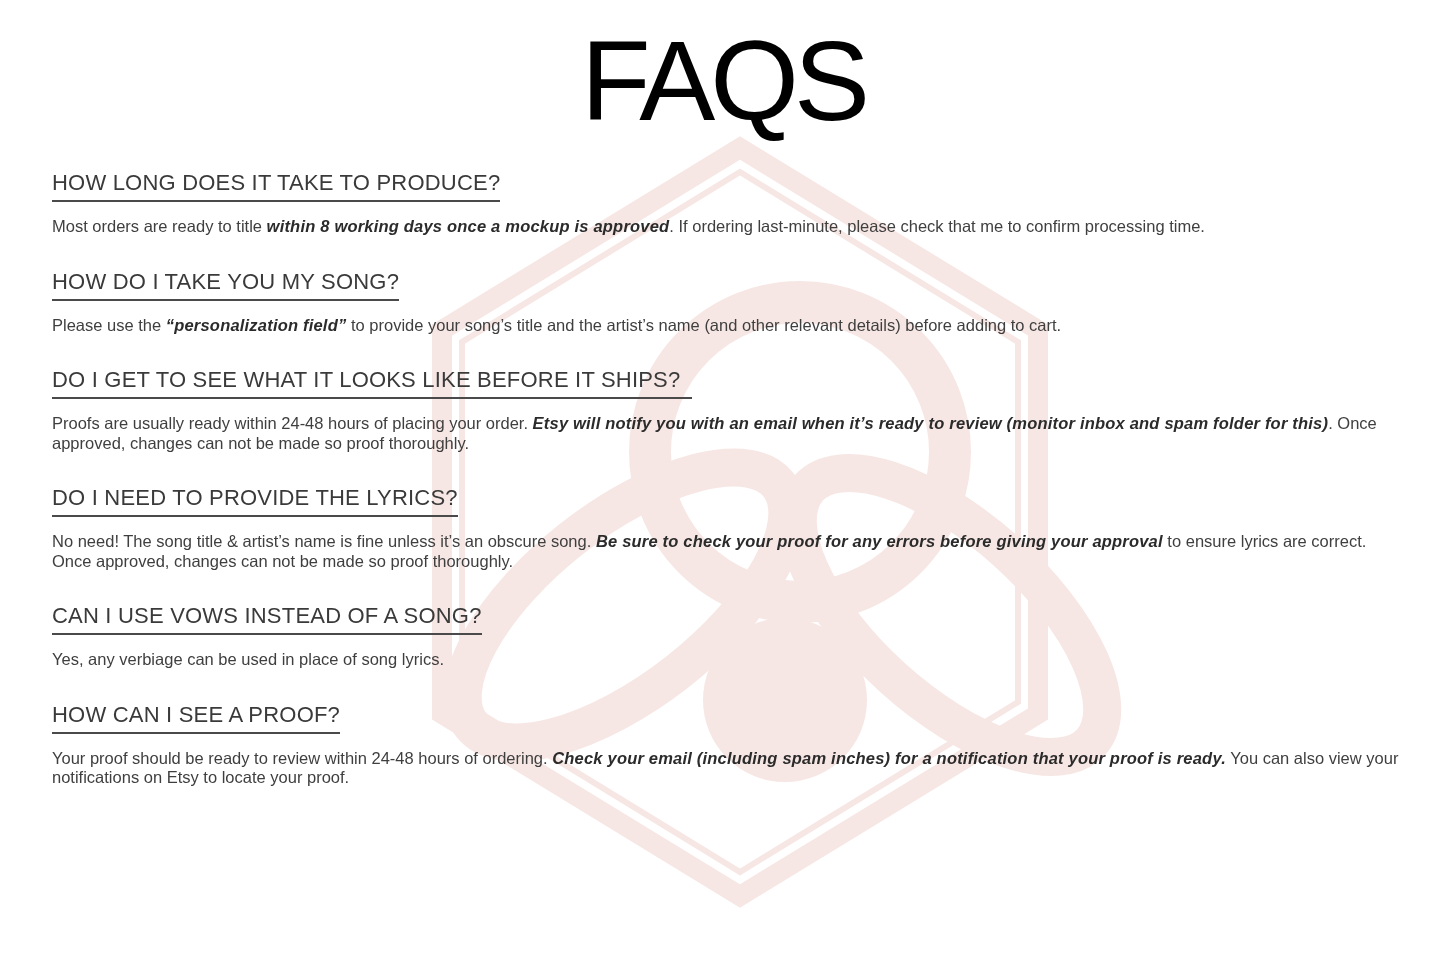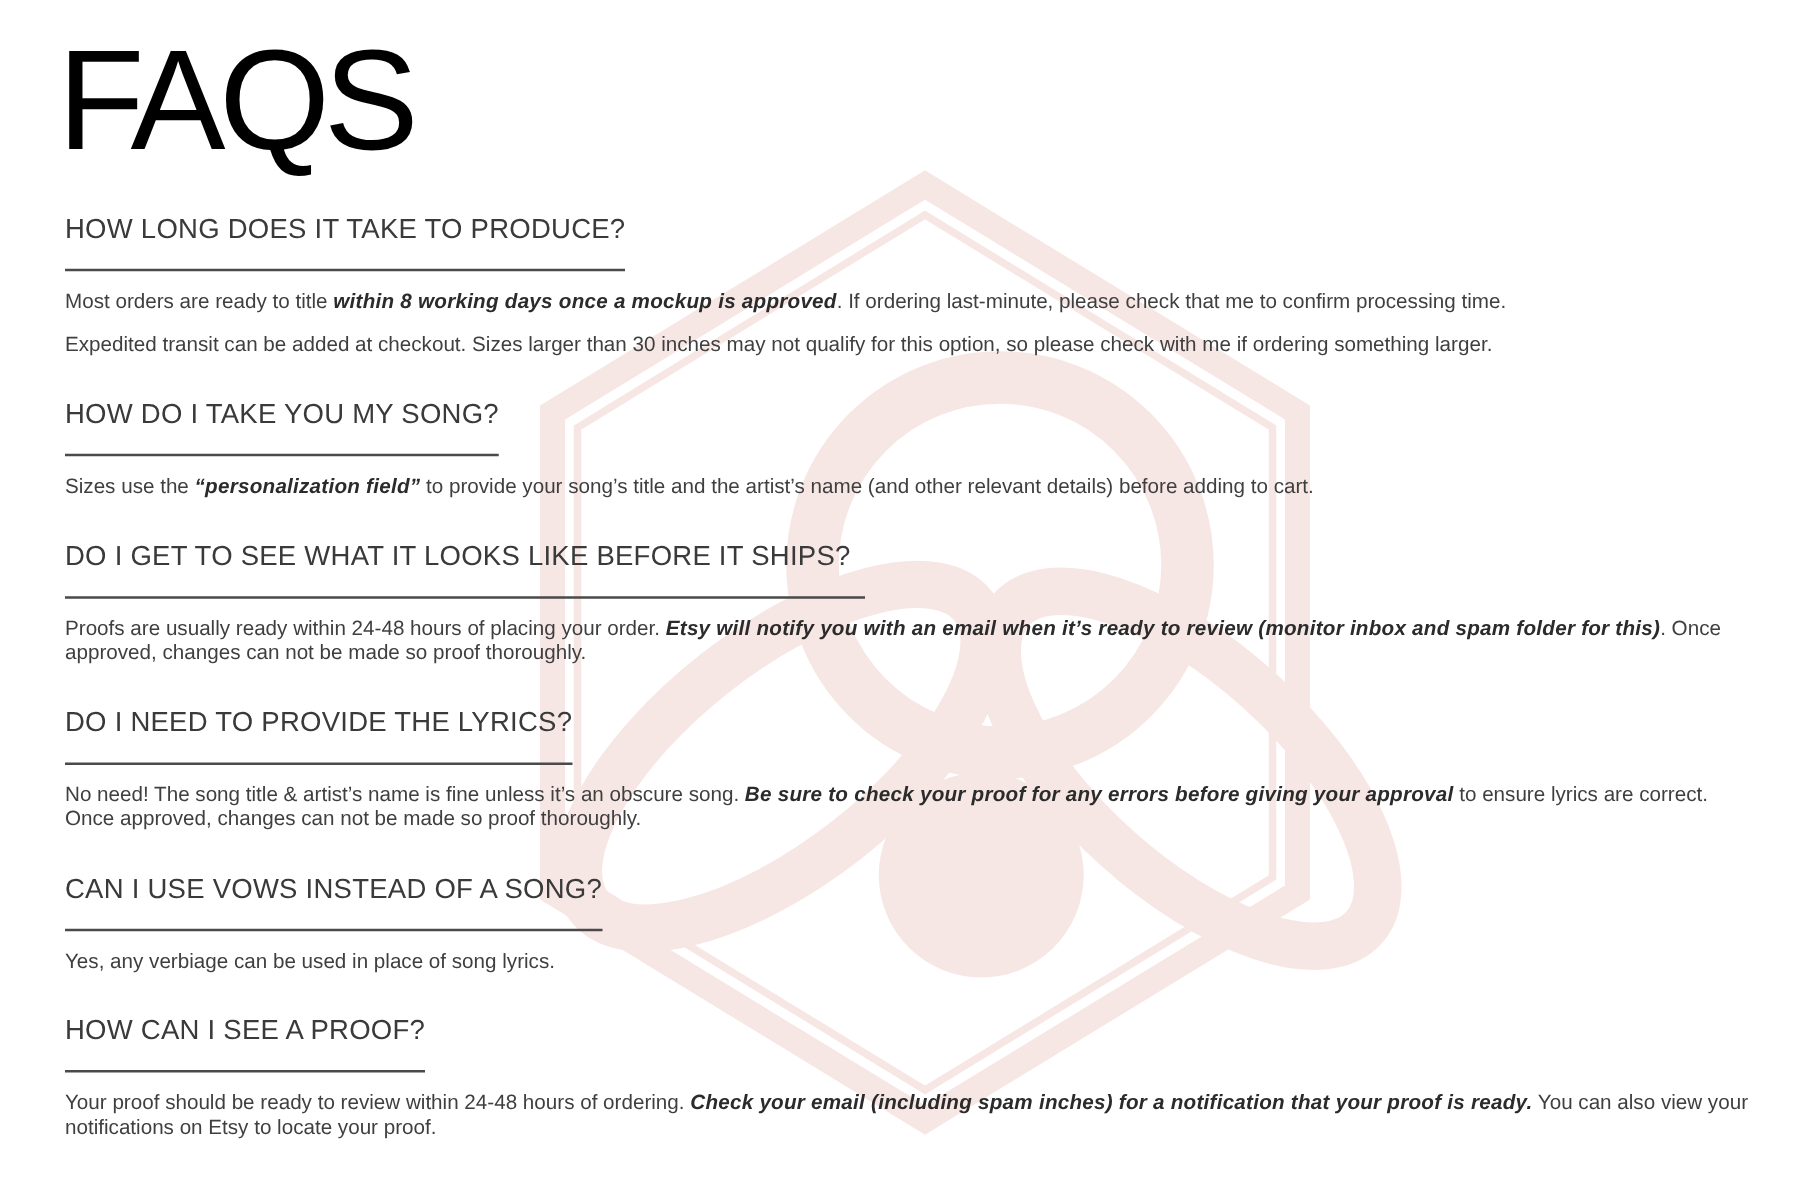--- a/index.html
+++ b/index.html
@@ -19,32 +19,33 @@
     padding:0 45px 0 52px;
     width:1348px;
   }
   .title{
     margin:24px 0 0 -6px;
     font-size:114px;
     line-height:114px;
     font-weight:400;
     letter-spacing:-5px;
     color:#000000;
+    text-align:center;
   }
   .faq .q{
     margin:32px 0 0 0;
     font-size:22px;
     font-weight:400;
     line-height:26px;
     letter-spacing:0.2px;
     color:#3a3a3a;
   }
   .faq .qtext{
     display:inline-block;
-    padding-bottom:19px;
+    padding-bottom:4px;
     border-bottom:2px solid #4a4a4a;
   }
   .faq .qtext.pad-underline{ padding-right:12px; }
   .faq .a{
     margin:15px 0 0 0;
     font-size:16.5px;
     line-height:19.5px;
     color:#3f3f3f;
   }
   .faq .a .em{
@@ -77,26 +78,25 @@
 <main class="page">
 
   <h1 class="title">FAQS</h1>
 
   <section class="faq">
     <h2 class="q"><span class="qtext">HOW LONG DOES IT TAKE TO PRODUCE?</span></h2>
     <p class="a"><span>Most orders are ready to title </span><span class="em">within 8 working days once a mockup is approved</span><span>. If ordering last-minute, please check that me to confirm processing time.</span></p>
   </section>
 
   <section class="faq">
-    <p class="a"><span>Expedited transit can be added at checkout. Sizes larger than 30 inches may not qualify for this option, so please check with me if ordering something larger.</span><span class="em"></span><span></span></p>
   </section>
 
   <section class="faq">
     <h2 class="q"><span class="qtext">HOW DO I TAKE YOU MY SONG?</span></h2>
-    <p class="a"><span>Sizes use the </span><span class="em">“personalization field”</span><span> to provide your song’s title and the artist’s name (and other relevant details) before adding to cart.</span></p>
+    <p class="a"><span>Please use the </span><span class="em">“personalization field”</span><span> to provide your song’s title and the artist’s name (and other relevant details) before adding to cart.</span></p>
   </section>
 
   <section class="faq">
     <h2 class="q"><span class="qtext pad-underline">DO I GET TO SEE WHAT IT LOOKS LIKE BEFORE IT SHIPS?</span></h2>
     <p class="a"><span>Proofs are usually ready within 24-48 hours of placing your order. </span><span class="em">Etsy will notify you with an email when it’s ready to review (monitor inbox and spam folder for this)</span><span>. Once approved, changes can not be made so proof thoroughly.</span></p>
   </section>
 
   <section class="faq">
     <h2 class="q"><span class="qtext">DO I NEED TO PROVIDE THE LYRICS?</span></h2>
     <p class="a"><span>No need! The song title &amp; artist’s name is fine unless it’s an obscure song. </span><span class="em">Be sure to check your proof for any errors before giving your approval</span><span> to ensure lyrics are correct. Once approved, changes can not be made so proof thoroughly.</span></p>

